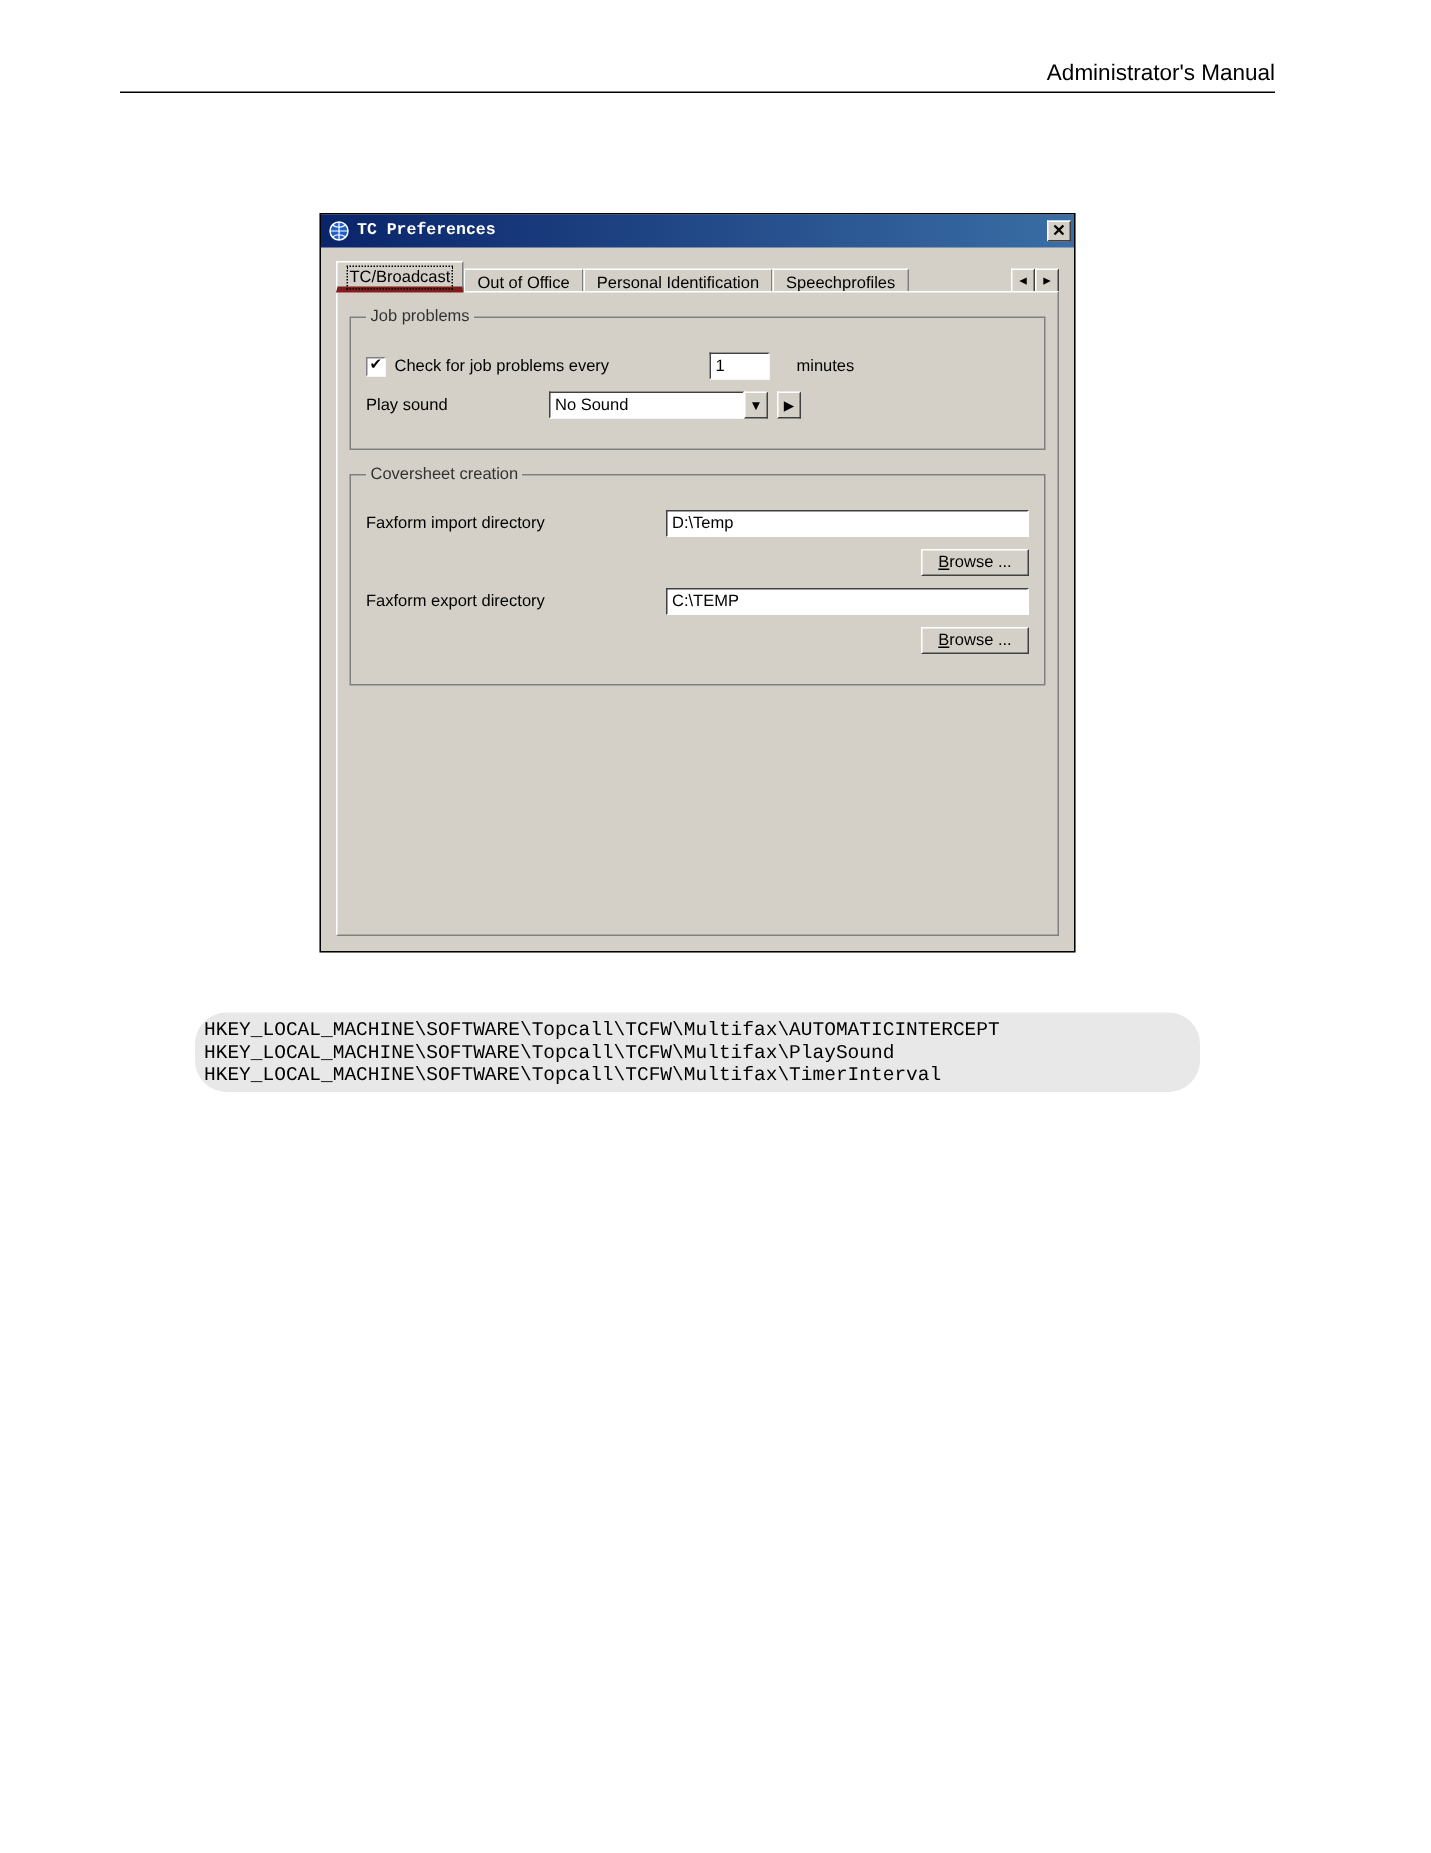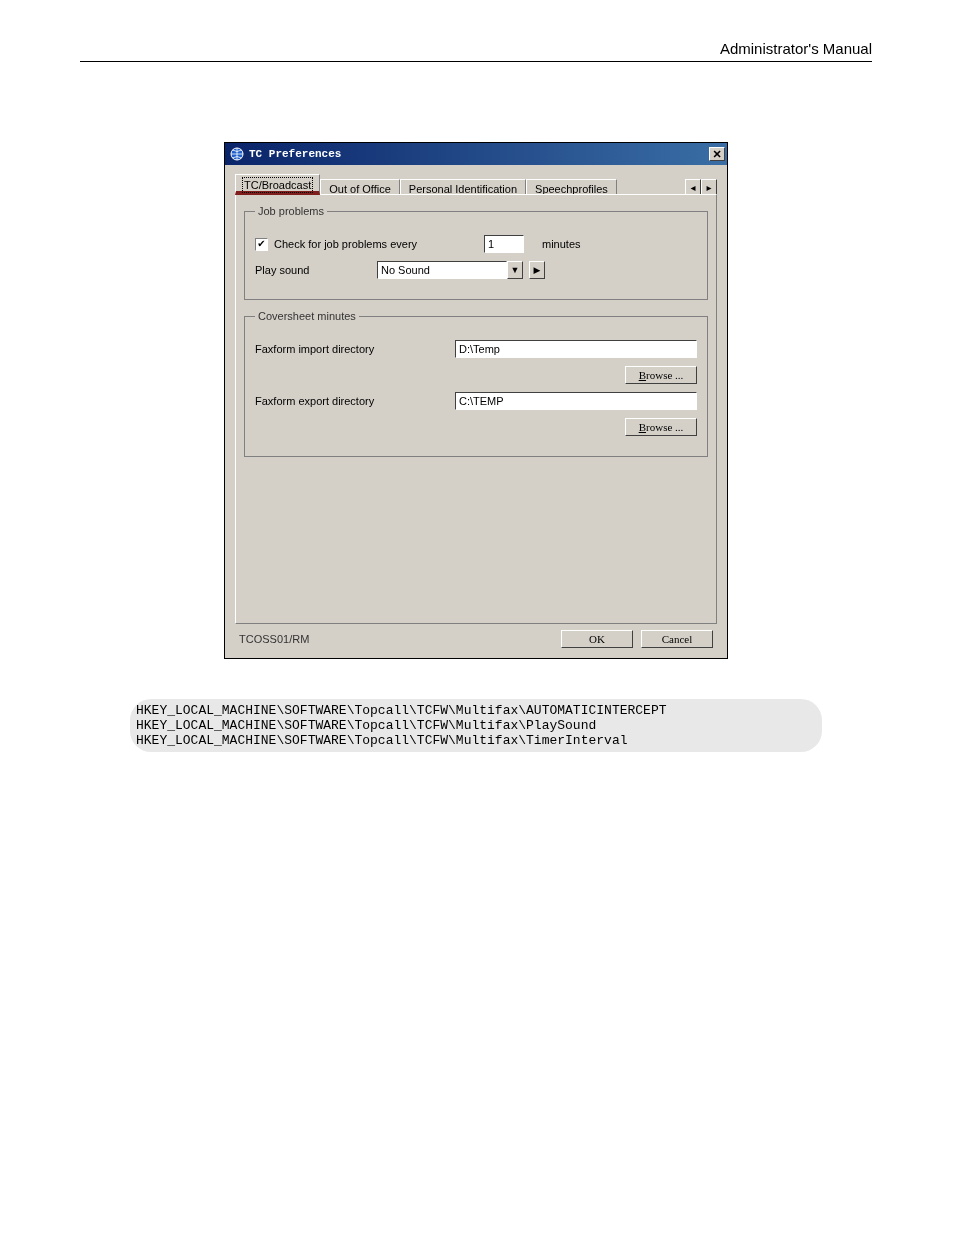--- a/index.html
+++ b/index.html
@@ -6,21 +6,21 @@
   body {
     margin: 0;
     padding: 0;
     background: #fff;
     font-family: Arial, Helvetica, sans-serif;
     font-size: 13px;
     color: #000;
     width: 954px;
   }
   .page {
-    padding: 40px 82px 60px 80px;
+    padding: 40px 104px 60px 80px;
   }
   .header-line {
     border-bottom: 1px solid #000;
     padding-bottom: 4px;
     margin-bottom: 40px;
     text-align: right;
     font-size: 15px;
   }
   .dialog-outer {
     width: 504px;
@@ -170,21 +170,21 @@
     border-bottom-color: #404040;
     display: flex; align-items: center; justify-content: center;
     font-size: 9px;
   }
   .btn {
     background: #d4d0c8;
     border: 1px solid #fff;
     border-right-color: #404040;
     border-bottom-color: #404040;
     padding: 2px 10px;
-    font-family: Liberation Serif, serif;
+    font-family: Liberation Sans, sans-serif;
     font-size: 11px;
     min-width: 72px;
     text-align: center;
   }
   .btn .ul { text-decoration: underline; }
   .footer-row {
     display: flex;
     align-items: center;
     padding: 6px 4px 0 4px;
   }
@@ -245,46 +245,41 @@
             <span style="flex:0 0 122px">Play sound</span>
             <div class="dropdown">
               <input class="textin" style="width: 130px;" value="No Sound">
               <div class="dropbtn">▼</div>
             </div>
             <div class="dropbtn" style="margin-left:6px">▶</div>
           </div>
         </fieldset>
 
         <fieldset class="group">
-          <legend>Coversheet minutes</legend>
+          <legend>Coversheet creation</legend>
 
           <div class="row">
             <span style="flex:0 0 200px">Faxform import directory</span>
             <input class="textin" style="flex: 1 1 0%;" value="D:\Temp">
           </div>
           <div class="row" style="justify-content:flex-end">
             <div class="btn"><span class="ul">B</span><span>rowse ...</span></div>
           </div>
 
           <div class="row">
             <span style="flex:0 0 200px">Faxform export directory</span>
             <input class="textin" style="flex: 1 1 0%;" value="C:\TEMP">
           </div>
           <div class="row" style="justify-content:flex-end">
             <div class="btn"><span class="ul">B</span><span>rowse ...</span></div>
           </div>
         </fieldset>
 
       </div>
 
-      <div class="footer-row">
-        <span class="status">TCOSS01/RM</span>
-        <div class="btn">OK</div>
-        <div class="btn">Cancel</div>
-      </div>
     </div>
   </div>
 
   <div class="regblock">HKEY_LOCAL_MACHINE\SOFTWARE\Topcall\TCFW\Multifax\AUTOMATICINTERCEPT
 HKEY_LOCAL_MACHINE\SOFTWARE\Topcall\TCFW\Multifax\PlaySound
 HKEY_LOCAL_MACHINE\SOFTWARE\Topcall\TCFW\Multifax\TimerInterval</div>
 
 
 </div>
 

